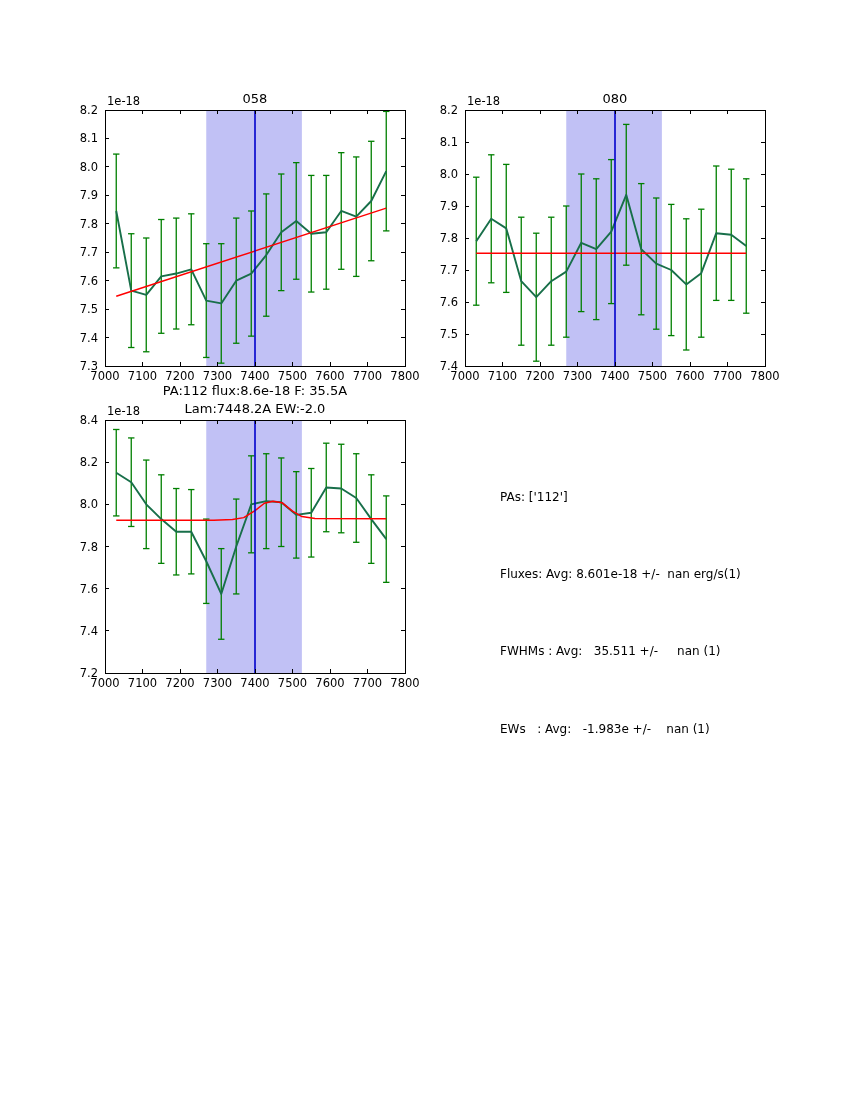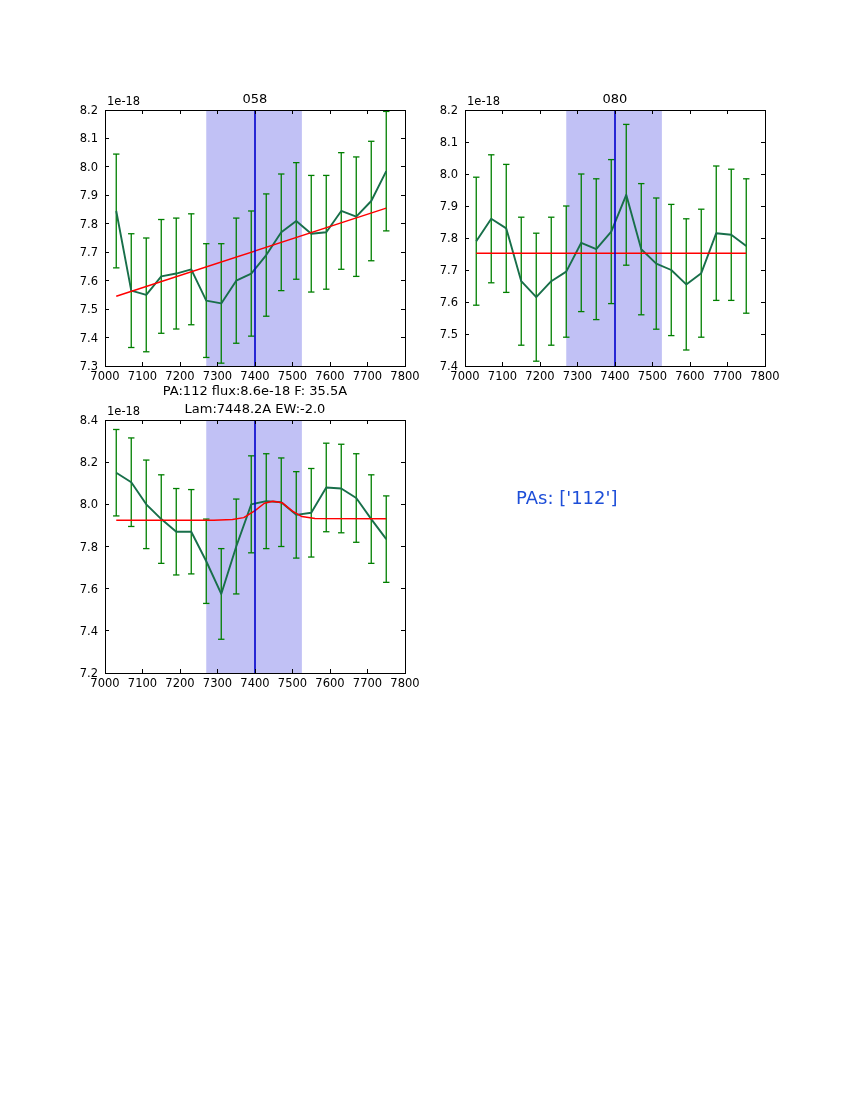--- a/index.html
+++ b/index.html
@@ -7,25 +7,25 @@
     position: relative;
     width: 850px;
     height: 1100px;
     background: #ffffff;
     font-family: "DejaVu Sans", sans-serif;
     overflow: hidden;
   }
   #fig { position: absolute; left: 0; top: 0; }
   .stats {
     position: absolute;
-    left: 516px;
+    left: 500px;
     top: 433px;
-    font-size: 18px;
+    font-size: 12px;
     line-height: 25.8px;
-    color: #1d4ed8;
+    color: #000000;
     white-space: pre;
   }
   .stats div { height: 25.8px; }
   svg text {
     font-family: "DejaVu Sans", sans-serif;
     fill: #000000;
   }
 </style>
 </head>
 <body>
@@ -392,14 +392,17 @@
         <line x1="105" y1="420" x2="109" y2="420" stroke="#000000" stroke-width="1" shape-rendering="crispEdges"></line>
         <line x1="405" y1="420" x2="401" y2="420" stroke="#000000" stroke-width="1" shape-rendering="crispEdges"></line>
         <text x="98" y="424" text-anchor="end" font-size="11.5">8.4</text>
         <text x="255" y="395" text-anchor="middle" font-size="13">PA:112 flux:8.6e-18 F: 35.5A</text>
         <text x="255" y="413" text-anchor="middle" font-size="13">Lam:7448.2A EW:-2.0</text>
         <text x="107" y="415" font-size="11.5">1e-18</text>
       </g>
     </svg>
   <div class="stats">
     <div>PAs: ['112']</div>
+    <div>Fluxes: Avg: 8.601e-18 +/-  nan erg/s(1)</div>
+    <div>FWHMs : Avg:   35.511 +/-     nan (1)</div>
+    <div>EWs   : Avg:   -1.983e +/-    nan (1)</div>
   </div>
 </div>
 
 </body></html>

